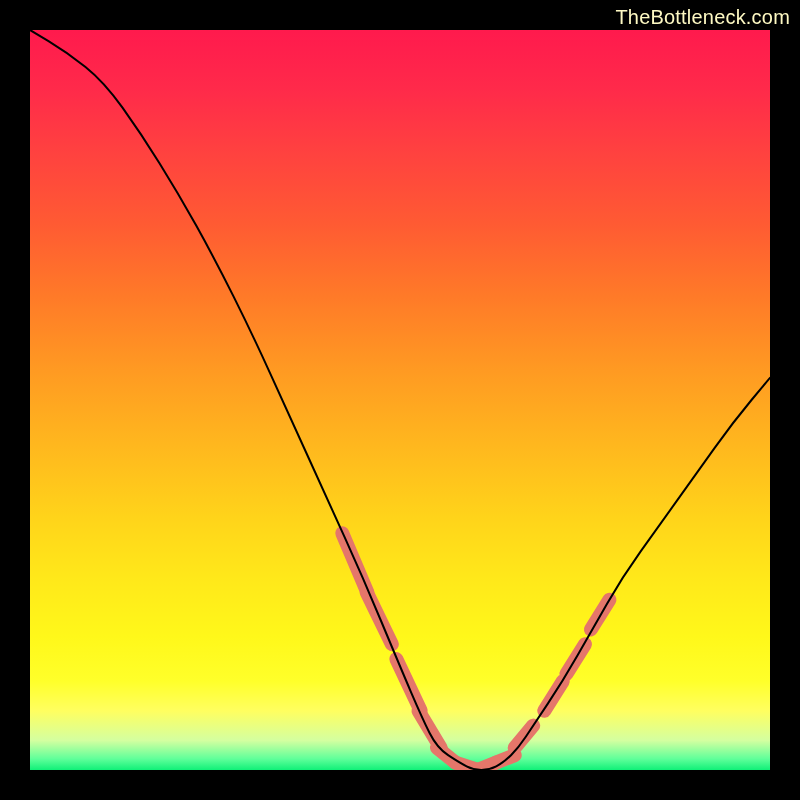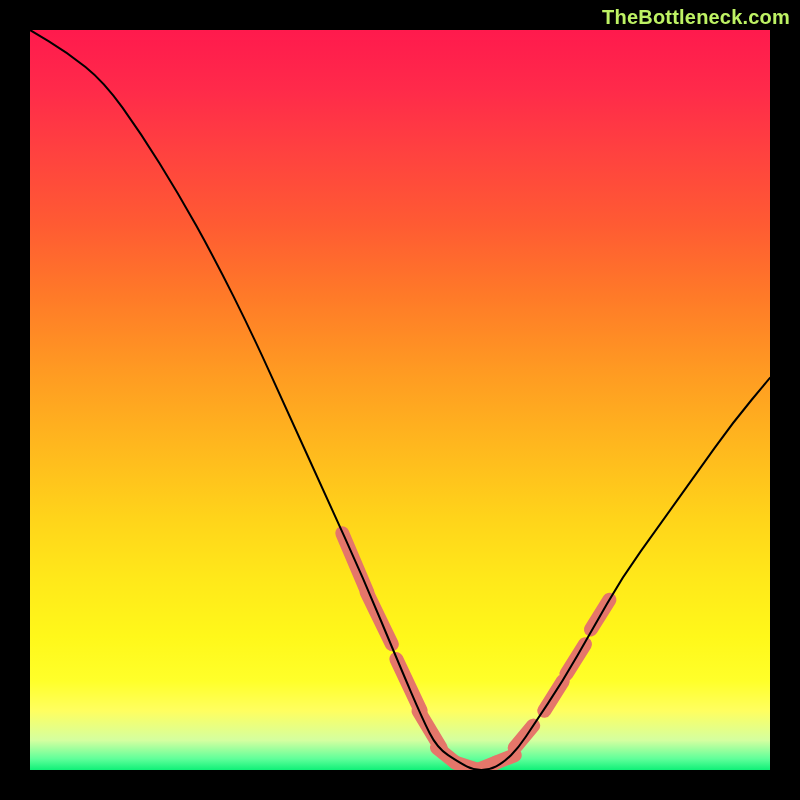--- a/index.html
+++ b/index.html
@@ -13,23 +13,23 @@
   }
   .stage {
     position: relative;
     width: 800px;
     height: 800px;
   }
   .watermark {
     position: absolute;
     top: 6px;
     right: 10px;
-    color: #bef264;
+    color: #fef9c3;
     font-size: 20px;
-    font-weight: 700;
+    font-weight: 400;
     letter-spacing: 0.2px;
     z-index: 10;
     user-select: none;
   }
   .plot-frame {
     position: absolute;
     left: 30px;
     top: 30px;
     width: 740px;
     height: 740px;

